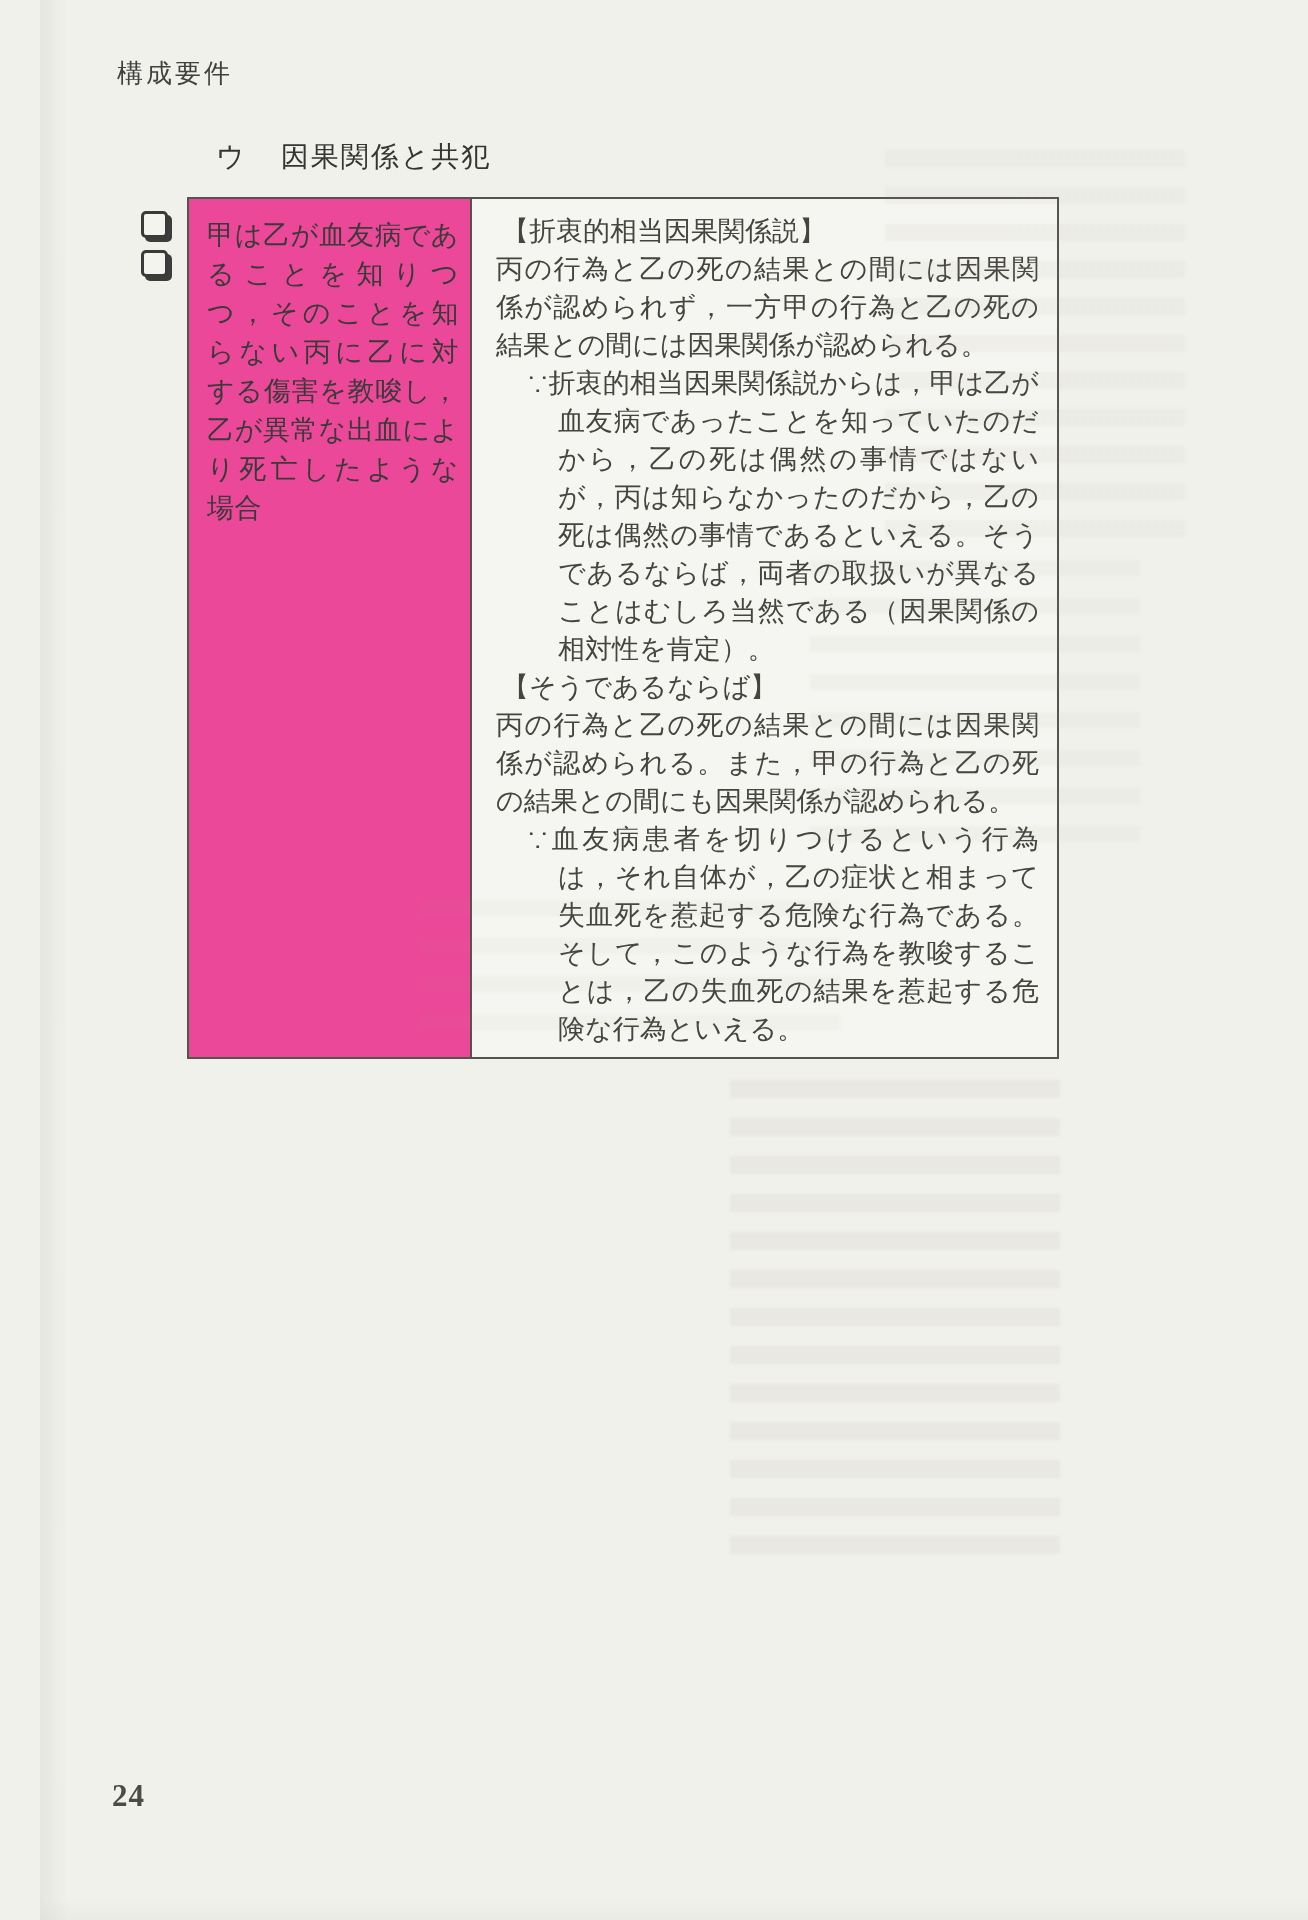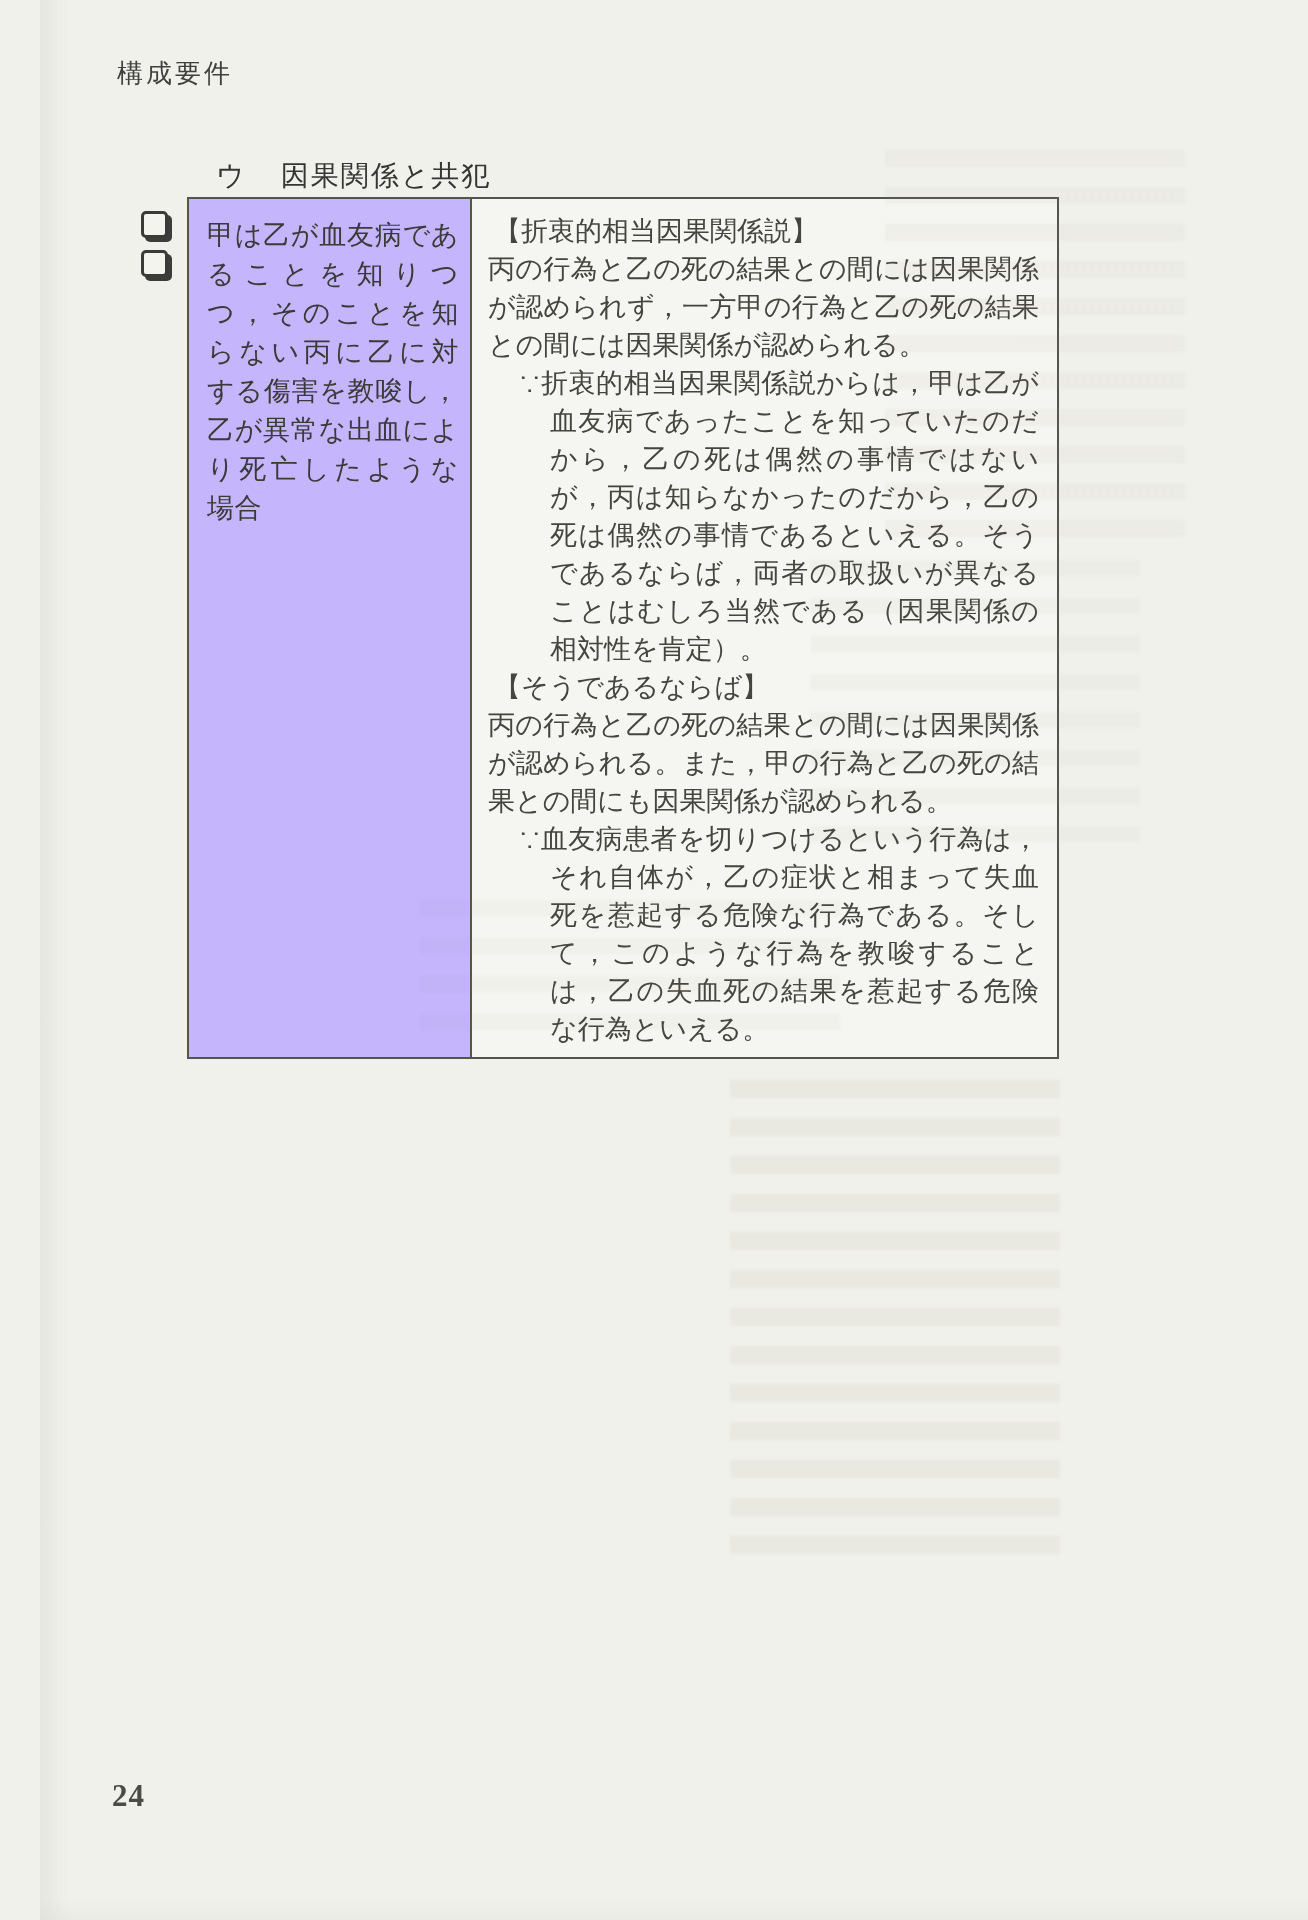--- a/index.html
+++ b/index.html
@@ -18,21 +18,21 @@
     content:"";position:absolute;inset:0;pointer-events:none;
     background:linear-gradient(90deg, rgba(210,210,205,.35) 0, rgba(255,255,255,0) 28px),
                linear-gradient(0deg, rgba(215,215,210,.25) 0, rgba(255,255,255,0) 22px);
   }
 
   .running-header{
     position:absolute;left:77px;top:56px;
     font-size:26px;letter-spacing:3px;color:#40403e;
   }
   .section-heading{
-    position:absolute;left:176px;top:157px;
+    position:absolute;left:176px;top:138px;
     font-size:28px;color:#353533;letter-spacing:2px;
   }
   .section-heading .sec-letter{margin-right:34px;}
 
   .checkbox-stack{position:absolute;left:101px;top:211px;}
   .checkbox{
     width:21px;height:21px;
     border:3px solid #3a3a38;border-radius:5px;
     background:#f4f4ef;
     box-shadow:4px 4px 0 #3c3c3a;
@@ -42,34 +42,34 @@
   .case-table{
     position:absolute;left:147px;top:197px;
     width:868px;height:858px;
     border:2px solid #55554f;
     display:flex;
     background:#f5f5f1;
     z-index:1;
   }
   .case-cell{
     width:283px;flex:none;
-    background:#c4b5fd;
+    background:#ec4899;
     border-right:2px solid #55554f;
     padding:17px 13px 0 18px;
     box-sizing:border-box;
     font-family:"Liberation Sans", sans-serif;
     font-size:27px;line-height:39px;
     letter-spacing:0.6px;
     color:#3a3a38;
     text-align:justify;
   }
   .case-cell .case-text{display:block;width:252px;}
   .theory-cell{
     flex:1;
-    padding:13px 18px 0 16px;
+    padding:13px 18px 0 24px;
     box-sizing:border-box;
     font-family:"Liberation Serif", serif;
     font-size:27px;line-height:38px;
     color:#45453f;
     text-align:justify;
   }
   .theory-heading{padding-left:6px;text-align:left;}
   .theory-conclusion{margin:0;}
   .theory-reason{
     margin:0;

